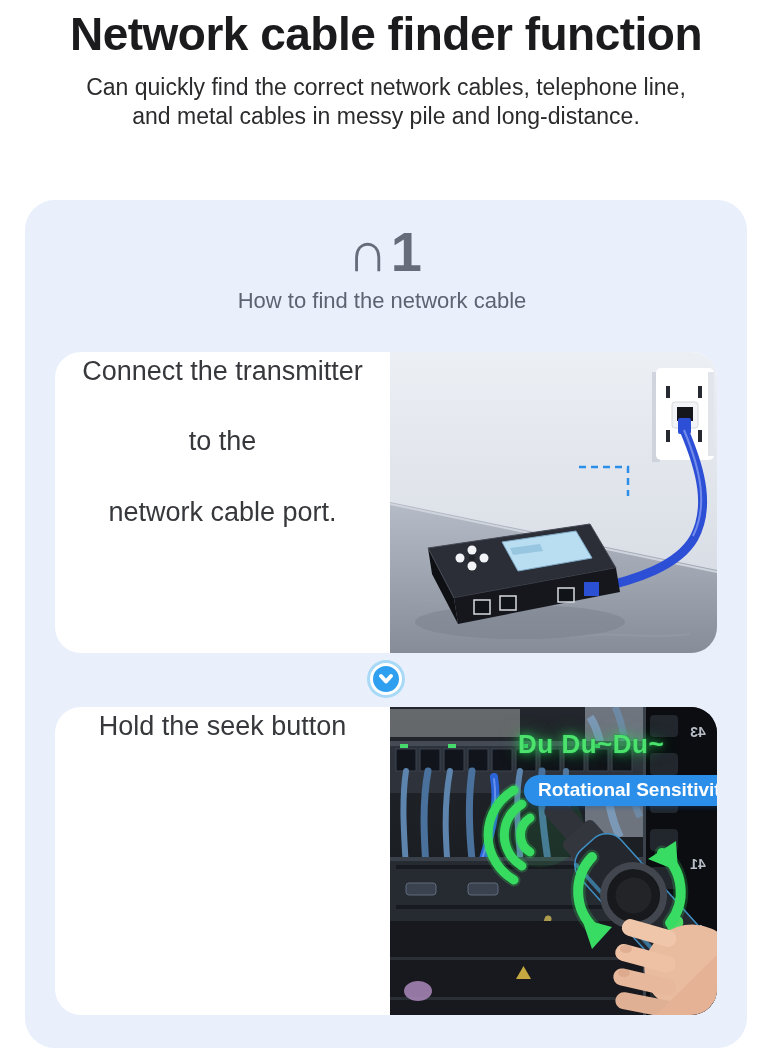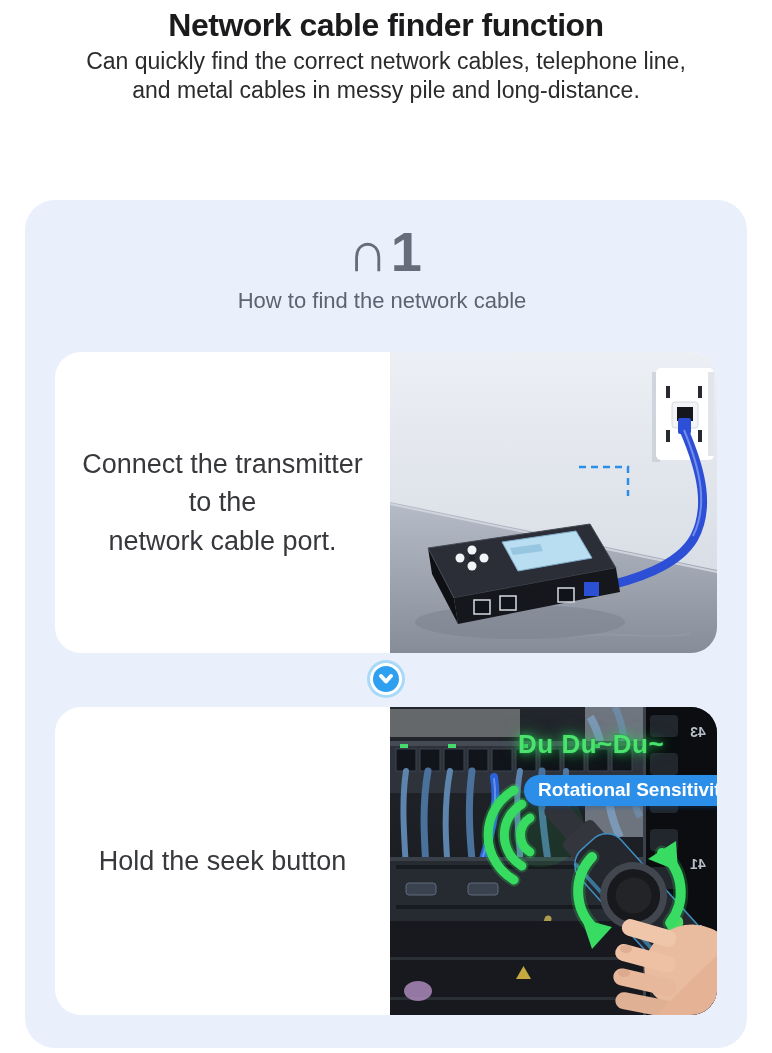--- a/index.html
+++ b/index.html
@@ -4,25 +4,25 @@
 <style>
   * { margin:0; padding:0; box-sizing:border-box; }
   html,body { background:#ffffff; }
   body {
     width:772px; height:1053px; position:relative; overflow:hidden;
     font-family:"Liberation Sans", sans-serif;
   }
   
   .hdr { position:absolute; left:0; top:0; width:772px; text-align:center; }
   .hdr .t1, .hdr .t2 {
-    font-size:32px; font-weight:bold; color:#1b1b1d; letter-spacing:-0.5px; line-height:1.34;
+    font-size:46px; font-weight:bold; color:#1b1b1d; letter-spacing:-0.5px; line-height:1.34;
   }
   .hdr .t1 { margin-top:4px; }
   .hdr .sub { font-size:23px; color:#2b2b2d; line-height:1.28; }
-  .hdr .sub.first { }
+  .hdr .sub.first { margin-top:7px; }
 
   
   .panel {
     position:absolute; left:25px; top:200px; width:722px; height:848px;
     background:#e9f0fc; border-radius:30px;
   }
   .step-number {
     position:absolute; left:0; top:24px; width:722px; text-align:center;
     font-size:56px; font-weight:bold; color:#676c7a; letter-spacing:3px; line-height:1;
   }
@@ -32,22 +32,22 @@
   }
 
   
   .card {
     position:absolute; left:30px; width:662px; background:#ffffff;
     border-radius:26px; display:flex; overflow:hidden;
   }
   .card1 { top:152px; height:301px; }
   .card2 { top:507px; height:308px; }
   .card-text {
-    width:335px; display:flex; flex-direction:column; justify-content:center;
-    text-align:center; font-size:27px; color:#37383c; line-height:1.42; padding:0 10px;
+    width:335px; display:flex; flex-direction:column; justify-content:flex-start;
+    text-align:center; font-size:27px; color:#37383c; line-height:1.42; padding:0 10px;gap:32px;
   }
   .photo { position:relative; width:327px; height:100%; }
   .photo svg { display:block; width:100%; height:100%; }
 
   
   .pill {
     position:absolute; display:inline-block; background:#2b8fe9; color:#ffffff;
     font-weight:bold; border-radius:17px; white-space:nowrap;
     box-shadow:0 2px 4px rgba(20,80,150,.35);
   }

